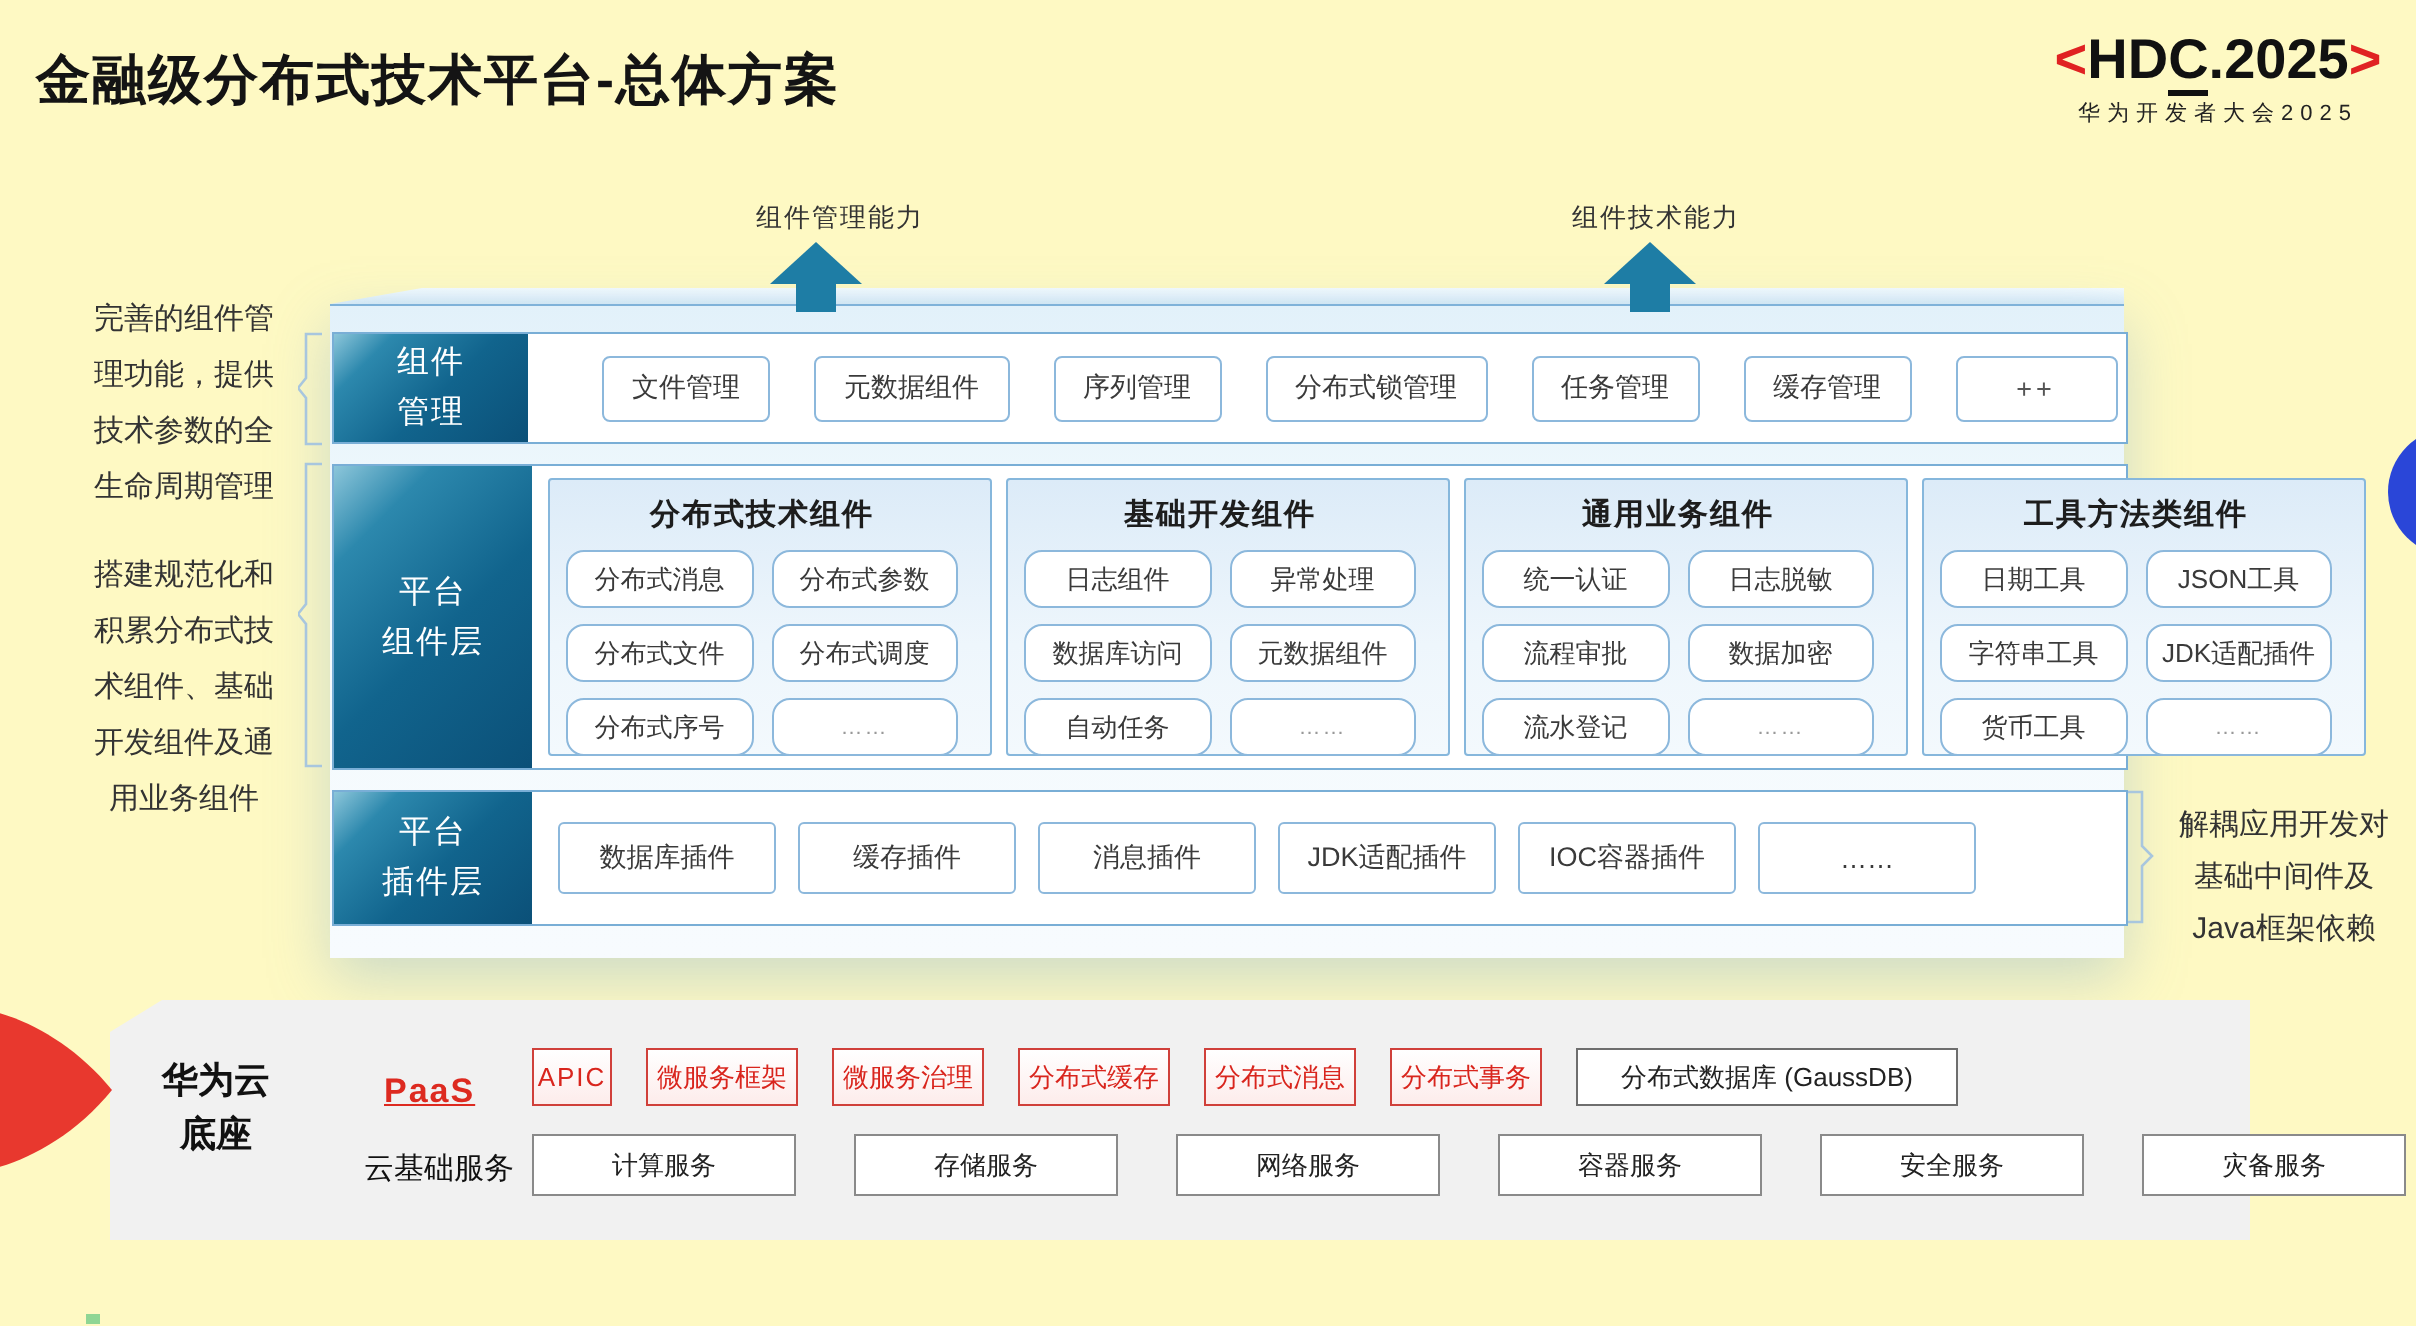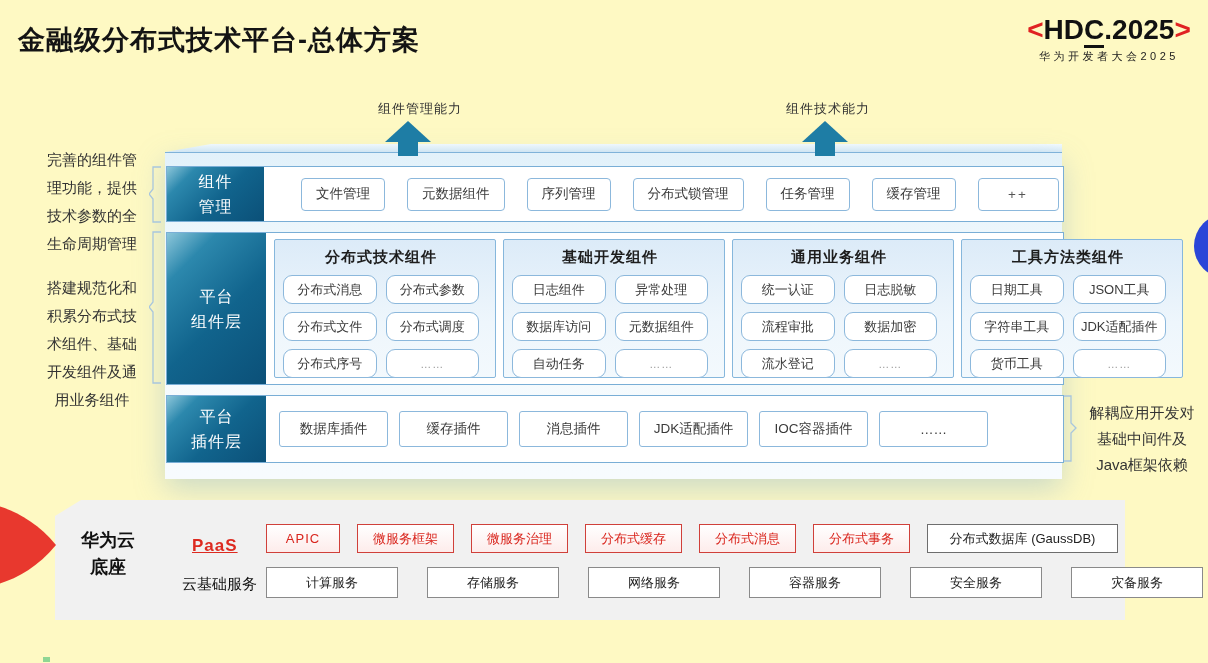--- a/index.html
+++ b/index.html
@@ -85,22 +85,22 @@
   }
   .hw-label{position:absolute;left:62px;top:527px;width:92px;text-align:center;font-size:18px;font-weight:700;color:#111;line-height:27px;white-space:pre-line;}
   .paas-label{position:absolute;left:192px;top:536px;font-size:17px;font-weight:700;color:#dd2a20;letter-spacing:1px;text-decoration:underline;}
   .iaas-label{position:absolute;left:182px;top:575px;font-size:15px;color:#111;}
   .paas-row{position:absolute;left:266px;top:524px;display:flex;gap:17px;align-items:center;}
   .paas-chip{
     height:29px;display:flex;align-items:center;justify-content:center;box-sizing:border-box;
     border:1px solid #d0403a;background:linear-gradient(180deg,#ffffff 0%,#fdeceb 100%);
     color:#d9251d;font-size:13px;white-space:nowrap;
   }
-  .paas-chip.apic{width:74px;letter-spacing:1px;}
-  .paas-chip.std{width:97px;}
+  .paas-chip.apic{width:40px;letter-spacing:1px;}
+  .paas-chip.std{width:76px;}
   .paas-chip.db{width:191px;border:1px solid #6e6e6e;background:#fff;color:#222;}
   .iaas-row{position:absolute;left:266px;top:567px;display:flex;gap:29px;align-items:center;}
   .iaas-chip{
     width:132px;height:31px;display:flex;align-items:center;justify-content:center;box-sizing:border-box;
     border:1px solid #8a8a8a;background:#fff;color:#222;font-size:13px;white-space:nowrap;
   }
   
   .red-arrow{position:absolute;left:-2px;top:503px;}
   .blue-circle{position:absolute;left:1194px;top:214px;width:64px;height:64px;border-radius:50%;background:#2a46d8;}
   .green-speck{position:absolute;left:43px;top:657px;width:7px;height:5px;background:#8fd694;}

